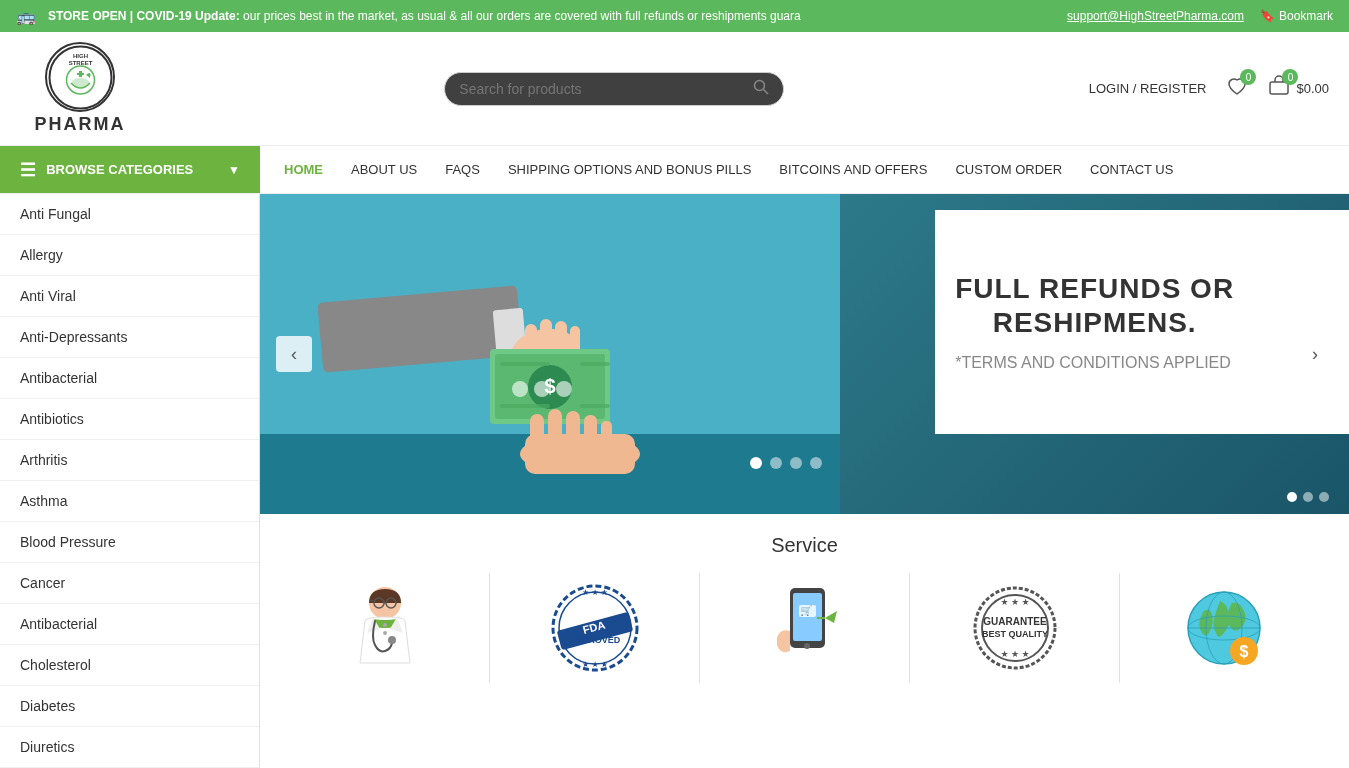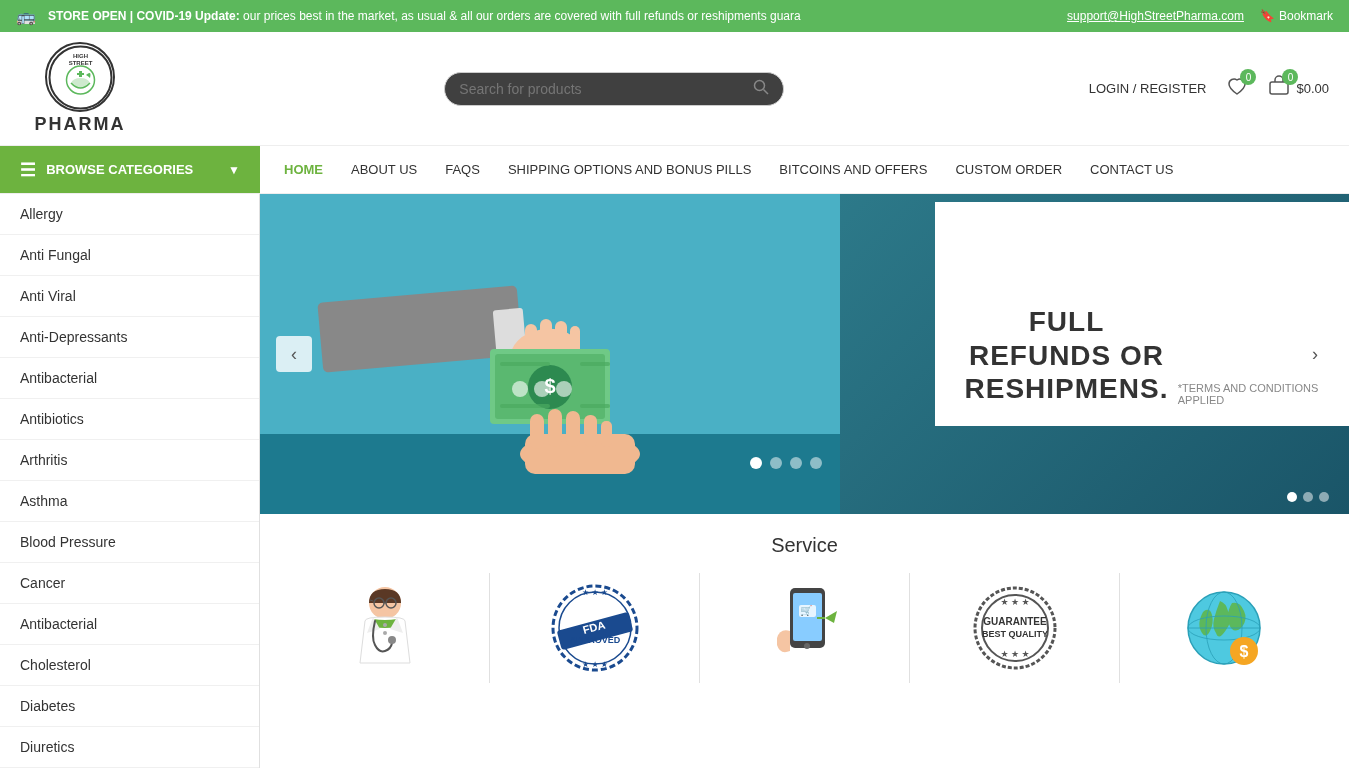--- a/index.html
+++ b/index.html
@@ -229,40 +229,40 @@
       height: 100%;
       position: relative;
       background: linear-gradient(135deg, #3a9aad 0%, #2d7a8a 40%, #1a5568 100%);
       display: flex;
       align-items: center;
       justify-content: flex-end;
     }
     .slider-text-panel {
       position: absolute;
       right: 0;
-      top: 8px;
+      top: 16px;
       width: 38%;
       height: 70%;
       background: #fff;
       display: flex;
-      flex-direction: row;
-      align-items: flex-end;
+      flex-direction: column;
+      align-items: flex-start;
       justify-content: center;
       padding: 20px;
     }
     .slider-headline {
       font-size: 28px;
       font-weight: 900;
       color: #333;
       text-align: center;
       line-height: 1.2;
       letter-spacing: 1px;
     }
     .slider-terms {
-      font-size: 11px;
+      font-size: 16px;
       color: #888;
       margin-top: 14px;
     }
     .slider-dots-inner {
       position: absolute;
       bottom: 45px;
       left: 45%;
       display: flex;
       gap: 8px;
     }
@@ -422,22 +422,22 @@
     <a class="nav-link">SHIPPING OPTIONS AND BONUS PILLS</a>
     <a class="nav-link">BITCOINS AND OFFERS</a>
     <a class="nav-link">CUSTOM ORDER</a>
     <a class="nav-link">CONTACT US</a>
   </div>
 </div>
 
 <div class="main-layout">
 
   <div class="sidebar">
+    <div class="sidebar-item">Anti Fungal</div>
     <div class="sidebar-item">Allergy</div>
-    <div class="sidebar-item">Anti Fungal</div>
     <div class="sidebar-item">Anti Viral</div>
     <div class="sidebar-item">Anti-Depressants</div>
     <div class="sidebar-item">Antibacterial</div>
     <div class="sidebar-item">Antibiotics</div>
     <div class="sidebar-item">Arthritis</div>
     <div class="sidebar-item">Asthma</div>
     <div class="sidebar-item">Blood Pressure</div>
     <div class="sidebar-item">Cancer</div>
     <div class="sidebar-item">Antibacterial</div>
     <div class="sidebar-item">Cholesterol</div>

